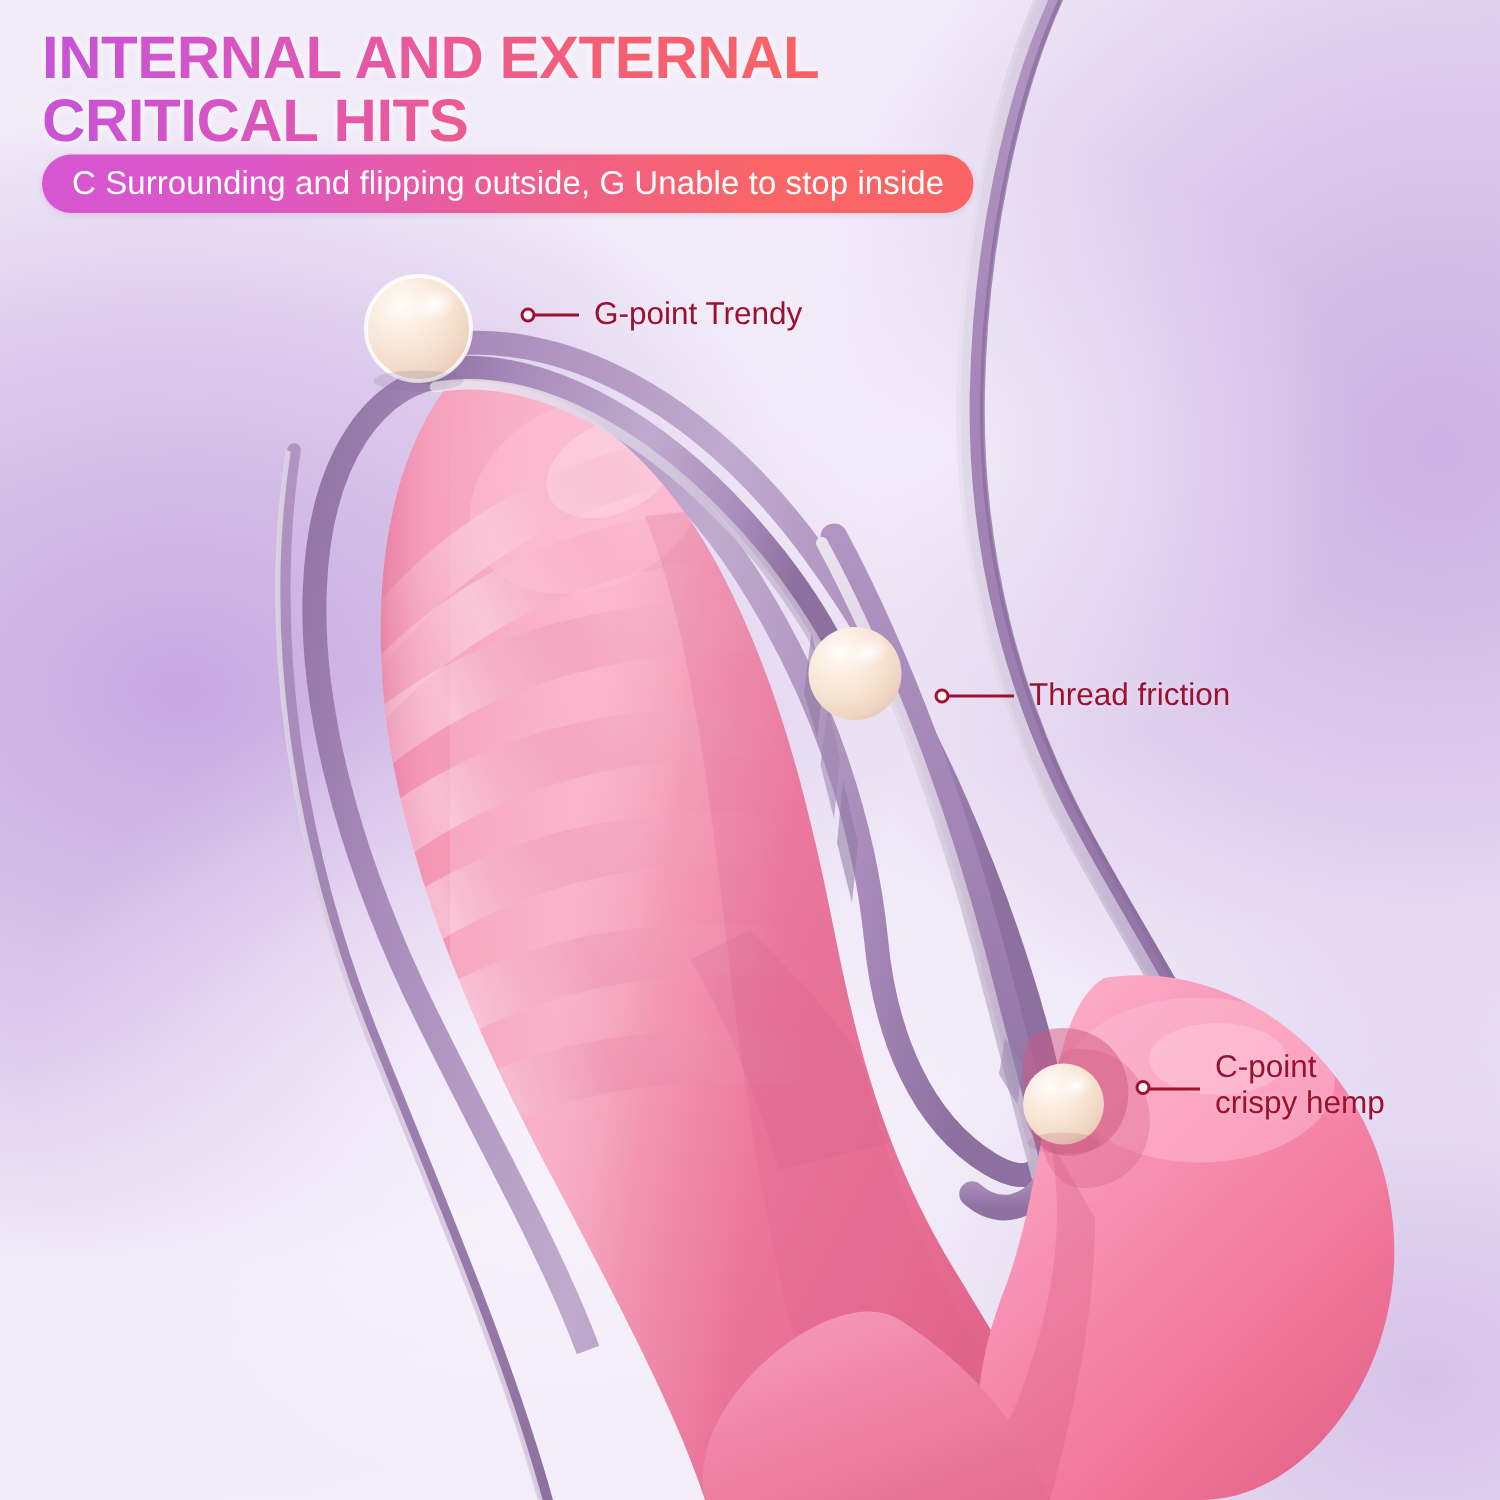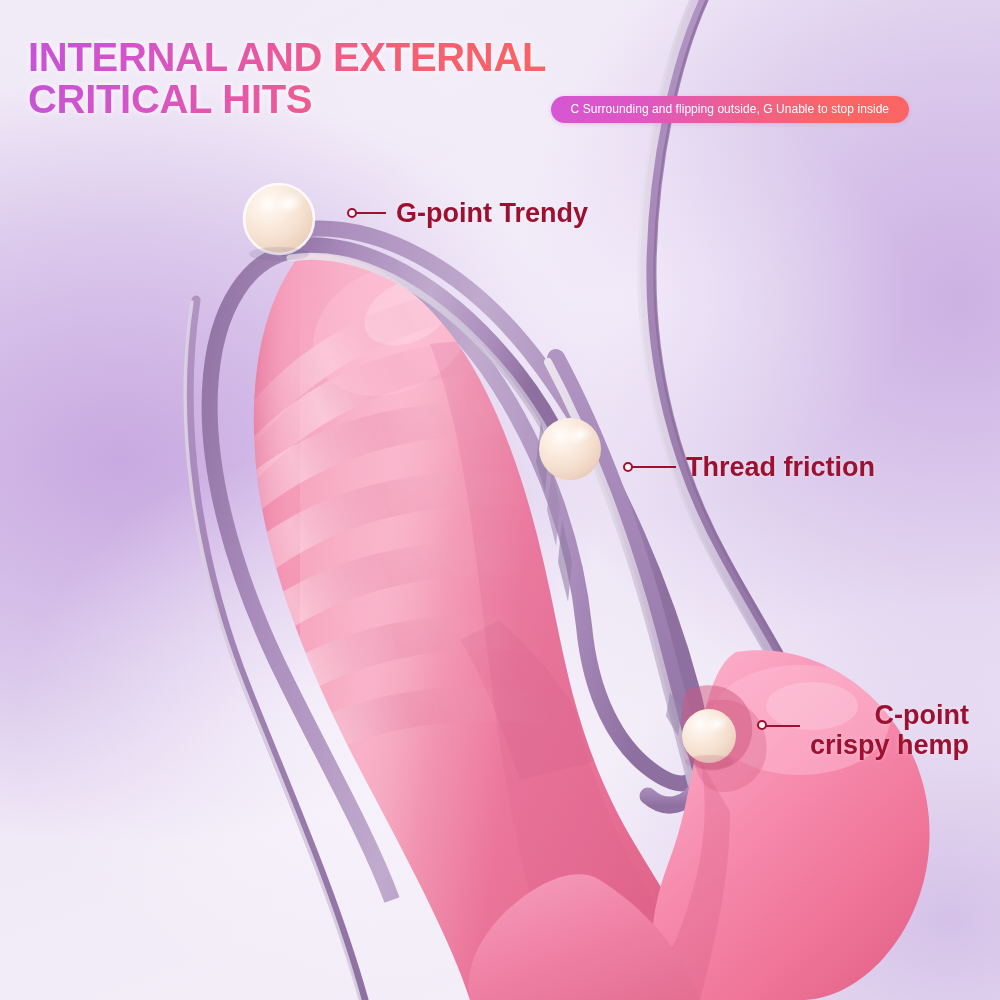--- a/index.html
+++ b/index.html
@@ -25,70 +25,70 @@
     background:
       radial-gradient(ellipse 46% 38% at 35% 72%, rgba(248,244,252,0.88) 0%, rgba(248,244,252,0) 72%),
       radial-gradient(ellipse 40% 30% at 62% 30%, rgba(247,242,252,0.72) 0%, rgba(247,242,252,0) 72%);
   }
 
   
   #art { position:absolute; inset:0; }
   #art svg { display:block; width:1000px; height:1000px; }
 
   
-  #header { position:absolute; left:0; top:0; width:1000px; padding:36px 0 0 28px; }
+  #header { position:absolute; left:0; top:0; width:1000px; padding:18px 0 0 28px; }
   #headline {
     font-size:40px; line-height:1.06; font-weight:bold;
     letter-spacing:-0.3px;
     background:linear-gradient(100deg,#c653d8 0%, #d554c8 22%, #e9599f 46%, #f45f74 70%, #fb6363 100%);
     -webkit-background-clip:text; background-clip:text;
     -webkit-text-fill-color:transparent; color:transparent;
     filter:drop-shadow(0 0 3px rgba(255,255,255,0.95));
     display:inline-block;
     white-space:pre-line;
   }
   #subtitle-pill {
     display:inline-block;
     padding:6px 20px 7px 20px;
     border-radius:999px;
     background:linear-gradient(95deg,#d656d2 0%, #dd57c4 24%, #ee5f8f 52%, #fa6565 78%, #fb6464 100%);
     color:#ffffff;
-    font-size:12px;
+    font-size:22px;
     font-weight:400;
     letter-spacing:0.05px;
     box-shadow:0 1px 4px rgba(170,90,170,0.22);
     white-space:nowrap;
   }
 
   
   .callout { position:absolute; display:flex; align-items:center; gap:0; }
   .callout .dot {
     width:10px; height:10px; border-radius:50%;
     border:2.2px solid #a01030; background:#fdf7f8;
     flex:0 0 auto;
   }
   .callout .leader {
     height:2.4px; background:#9c1030; flex:0 0 auto;
     margin-left:-1px;
   }
   .callout .ctext {
-    color:#9c1030; font-weight:bold; font-size:27px;
+    color:#9c1030; font-weight:normal; font-size:21px;
     line-height:1.12; white-space:pre-line;
     margin-left:10px;
     text-shadow:0 0 4px rgba(255,255,255,0.35);
   }
 
   #callout-g     { left:347px; top:198px; }
   #callout-g .leader { width:30px; }
   #callout-thread{ left:623px; top:452px; }
   #callout-thread .leader { width:44px; }
   #callout-c     { left:757px; top:700px; align-items:flex-start; }
   #callout-c .dot { margin-top:20px; }
   #callout-c .leader { width:34px; margin-top:25px; }
-  #callout-c .ctext { margin-top:0;text-align:right; }
+  #callout-c .ctext { margin-top:0; }
 </style>
 </head>
 <body>
 
 <div id="bg-layer"></div>
 <div id="bg-wash"></div>
 
 <div id="art">
 <svg viewBox="0 0 1000 1000" xmlns="http://www.w3.org/2000/svg">
   <defs>

